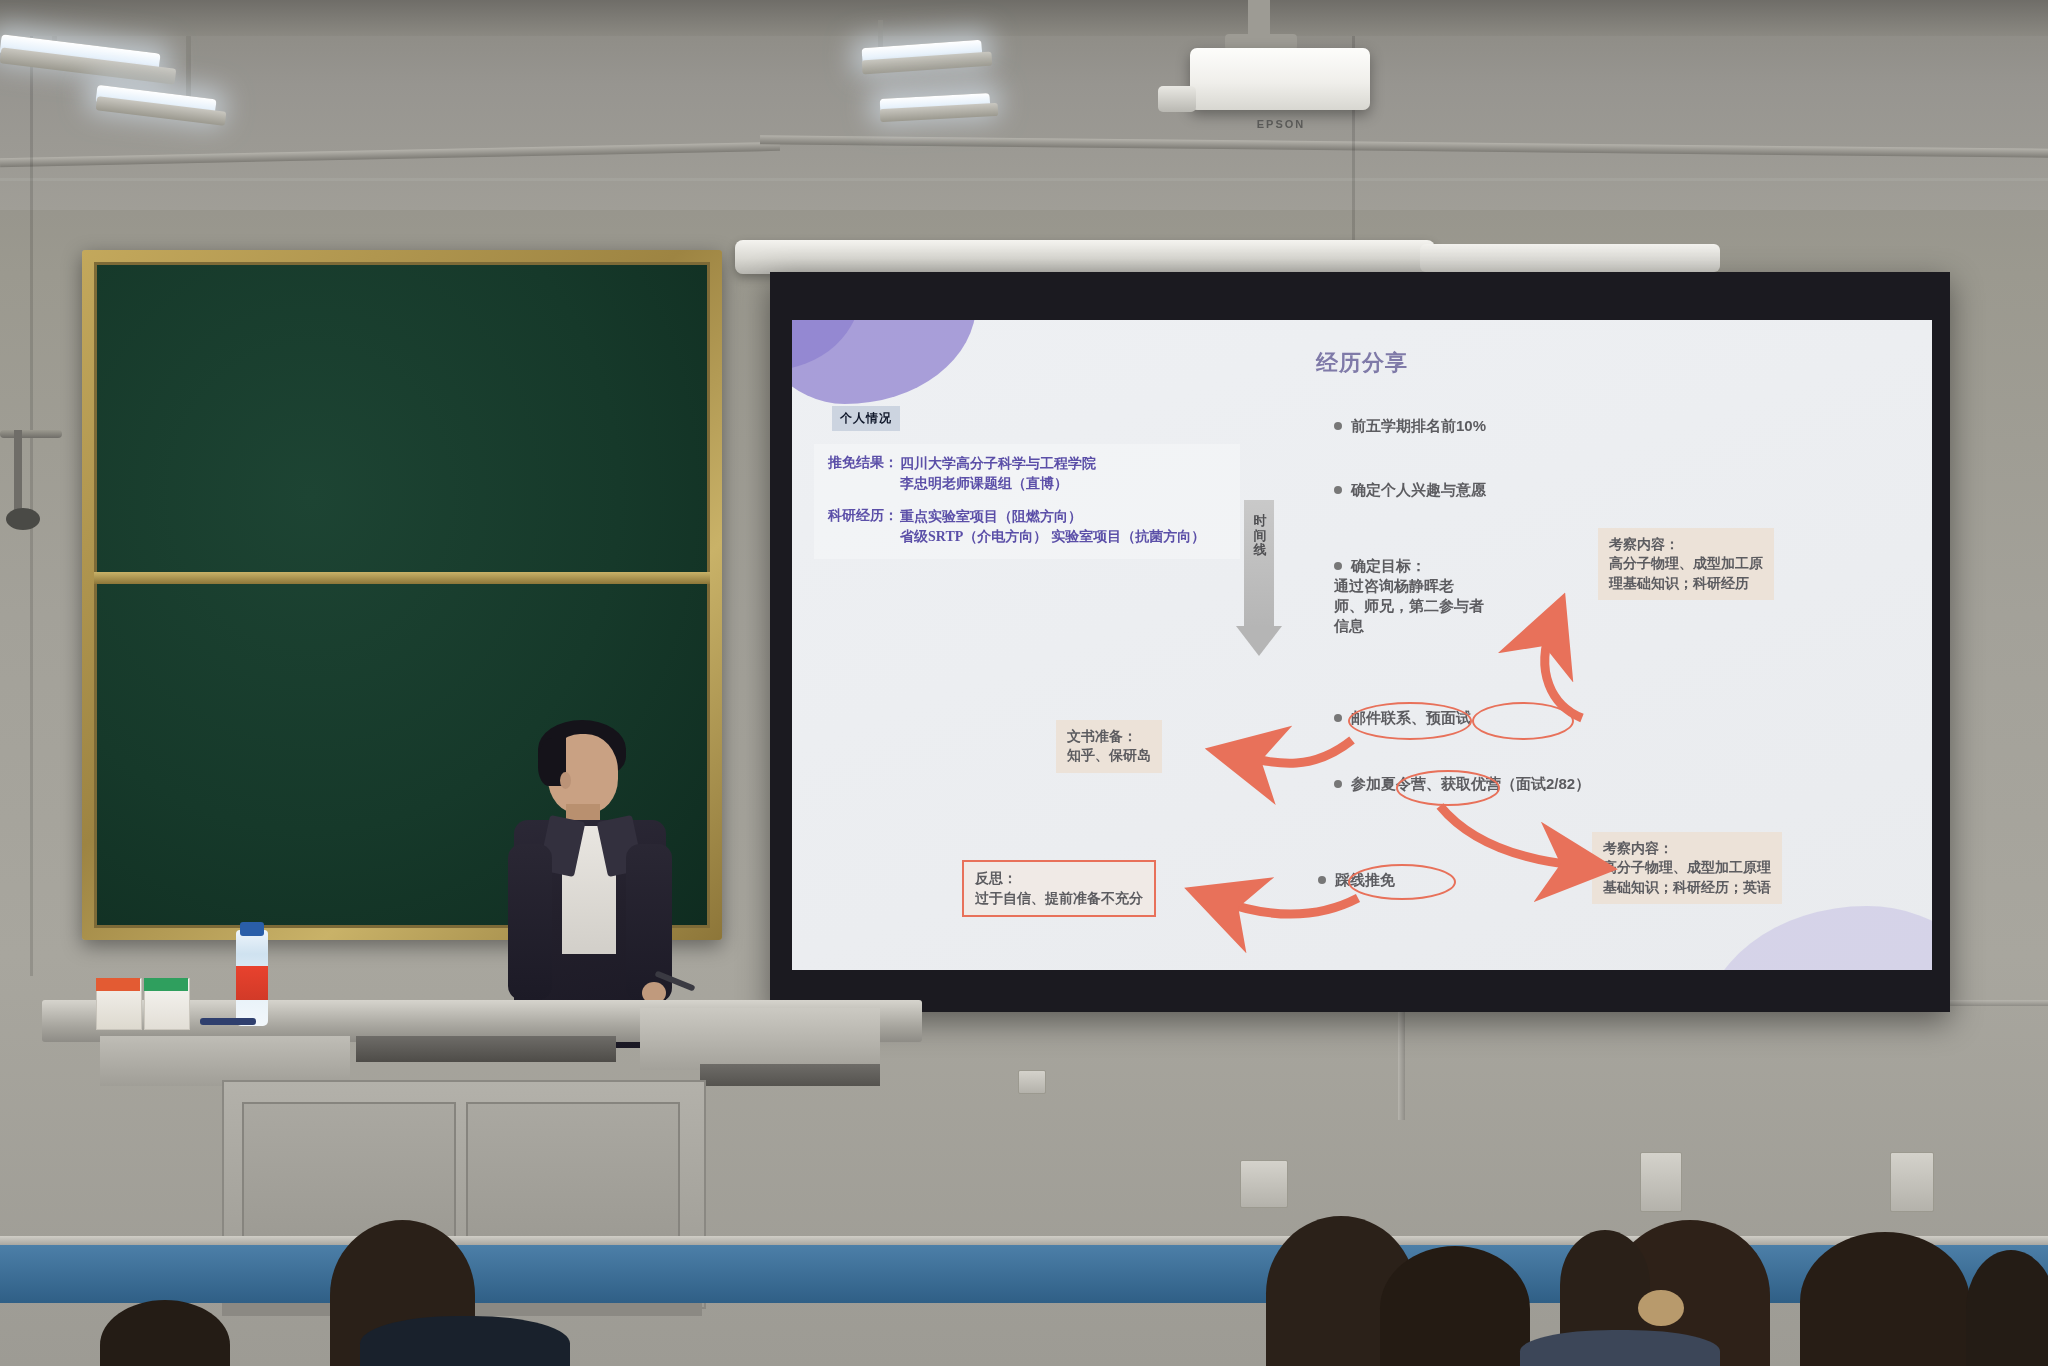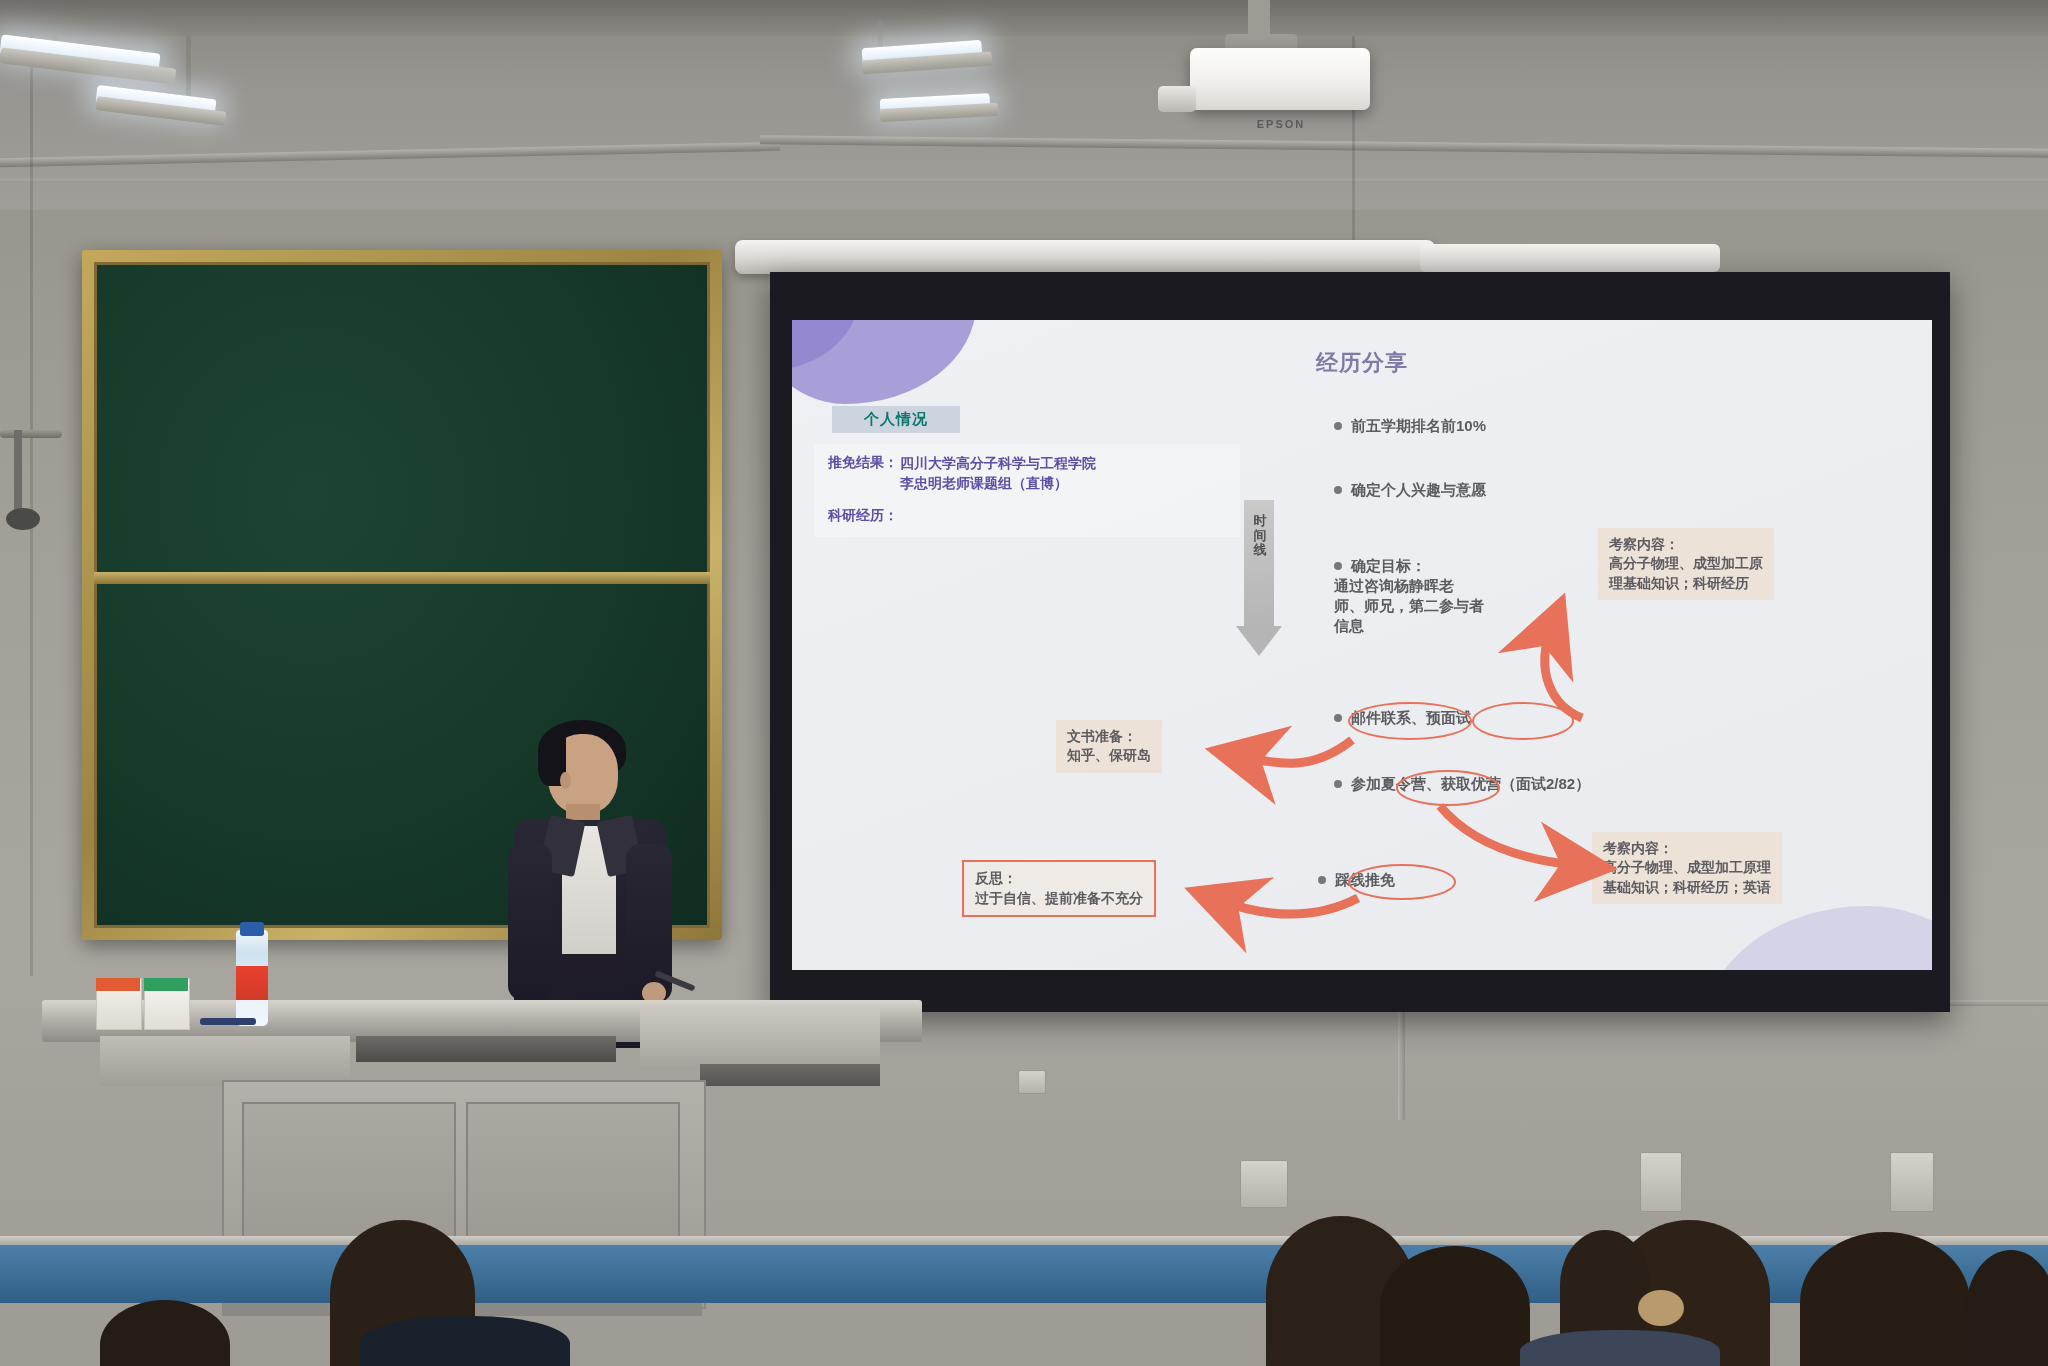--- a/index.html
+++ b/index.html
@@ -68,22 +68,22 @@
     background:#9b8fd4;border-radius:0 0 60% 45%/0 0 70% 80%;opacity:.85;}
   .slide-blob-tl2{position:absolute;left:-60px;top:-70px;width:130px;height:120px;
     background:#8b7fce;border-radius:0 0 70% 30%;opacity:.7;}
   .slide-blob-br{position:absolute;right:-70px;bottom:-96px;width:300px;height:160px;
     background:#c5bfe3;border-radius:55% 45% 0 0/80% 75% 0 0;opacity:.55;}
 
   .slide-title{position:absolute;left:0;top:28px;width:100%;text-align:center;
     font-size:22px;font-weight:bold;color:#7f7aa8;letter-spacing:1px;}
 
   
-  .tag-personal{position:absolute;left:36px;top:82px;padding:4px 32px;
-    background:#ccd4e0;color:#0f766e;font-size:15px;font-weight:bold;letter-spacing:1px;}
+  .tag-personal{position:absolute;left:36px;top:82px;padding:4px 8px;
+    background:#ccd4e0;color:#0f172a;font-size:12px;font-weight:bold;letter-spacing:1px;}
   .left-block{position:absolute;left:22px;top:118px;width:350px;
     background:rgba(255,255,255,.30);padding:10px 12px 12px 14px;font-family:Liberation Serif, serif;}
   .lrow{display:flex;margin-bottom:13px;}
   .lrow:last-child{margin-bottom:0;}
   .lkey{color:#5b4fa8;font-weight:bold;font-size:14px;white-space:nowrap;flex:0 0 auto;}
   .lvals{margin-left:2px;}
   .lval{color:#5b4fa8;font-weight:bold;font-size:14px;line-height:1.42;white-space:nowrap;}
 
   
   .tl{position:absolute;left:437px;top:168px;width:26px;height:138px;}
@@ -255,20 +255,25 @@
     <div class="left-block" style="left:22px;top:124px;width:400px;">
       <div class="lrow">
         <span class="lkey">推免结果：</span>
         <span class="lvals">
           <span class="lval">四川大学高分子科学与工程学院</span>
           <span class="lval">李忠明老师课题组（直博）</span>
         </span>
       </div>
       <div class="lrow">
         <span class="lkey">科研经历：</span>
+        <span class="lvals">
+          <span class="lval">重点实验室项目（阻燃方向）</span>
+          <span class="lval">省级SRTP（介电方向）</span>
+          <span class="lval">实验室项目（抗菌方向）</span>
+        </span>
       </div>
     </div>
 
     <div class="tl" style="left:452px;top:180px;width:30px;height:160px;">
       <div class="tl-bar" style="width:30px;height:128px;"></div>
       <div class="tl-head" style="left:-8px;top:126px;border-left-width:23px;border-right-width:23px;border-top-width:30px;"></div>
       <div class="tl-text" style="left:5px;top:14px;width:22px;">时间线</div>
     </div>
 
     <div class="bul" style="left:542px;top:96px;">

